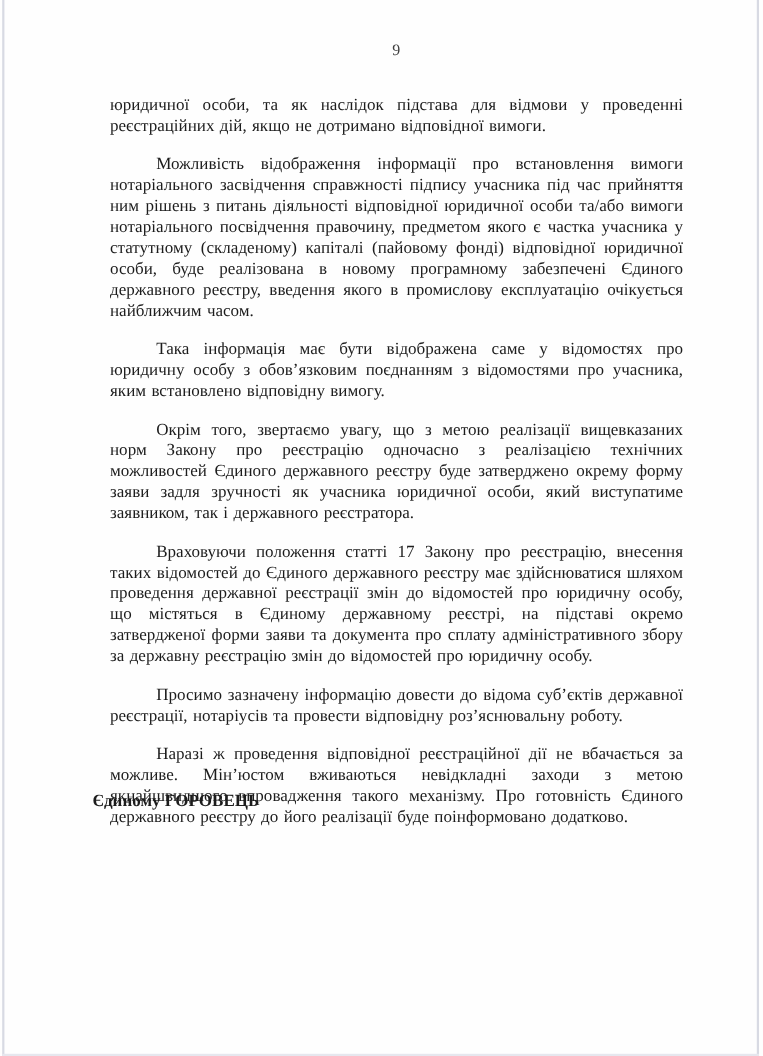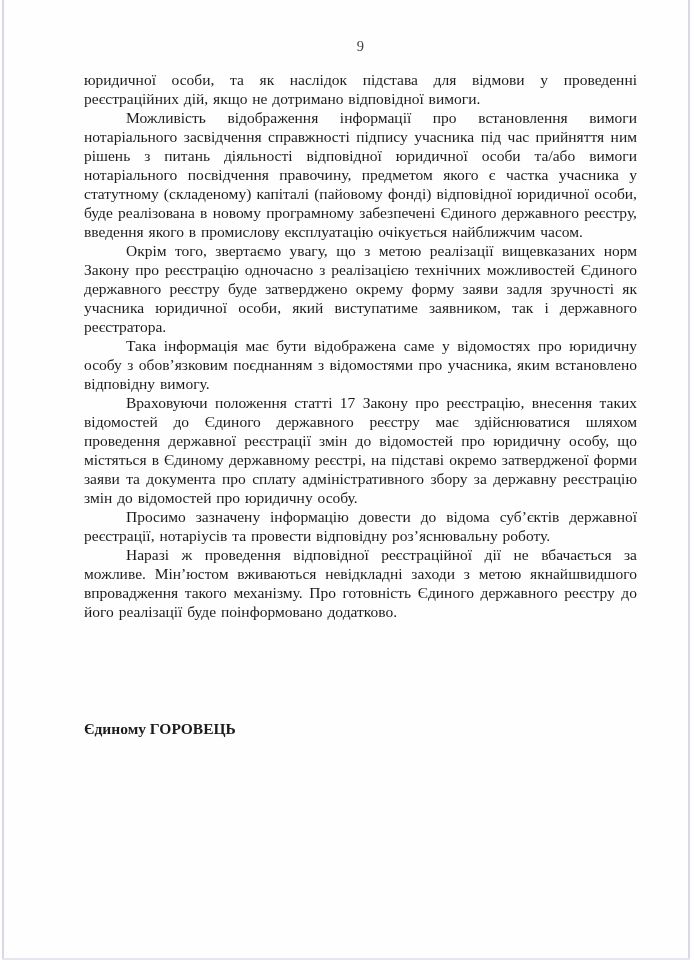--- a/index.html
+++ b/index.html
@@ -45,21 +45,21 @@
     color: #3f3f3f;
     letter-spacing: 0.5px;
   }
   .content {
     position: absolute;
     top: 70px;
     left: 84px;
     width: 553px;
   }
   .content p {
-    margin: 0;
+    margin: 16px;
     font-size: 15.5px;
     line-height: 19px;
     text-align: justify;
     text-indent: 42px;
     word-spacing: 1px;
     hyphens: none;
   }
   .content p.continuation {
     text-indent: 0;
   }
@@ -84,22 +84,22 @@
 
   <div class="edge-left"></div>
   <div class="edge-right"></div>
   <div class="edge-bottom"></div>
 
   <div class="page-number">9</div>
 
   <div class="content">
     <p class="continuation">юридичної особи, та як наслідок підстава для відмови у проведенні реєстраційних дій, якщо не дотримано відповідної вимоги.</p>
     <p>Можливість відображення інформації про встановлення вимоги нотаріального засвідчення справжності підпису учасника під час прийняття ним рішень з питань діяльності відповідної юридичної особи та/або вимоги нотаріального посвідчення правочину, предметом якого є частка учасника у статутному (складеному) капіталі (пайовому фонді) відповідної юридичної особи, буде реалізована в новому програмному забезпечені Єдиного державного реєстру, введення якого в промислову експлуатацію очікується найближчим часом.</p>
+    <p>Така інформація має бути відображена саме у відомостях про юридичну особу з обов’язковим поєднанням з відомостями про учасника, яким встановлено відповідну вимогу.</p>
     <p>Окрім того, звертаємо увагу, що з метою реалізації вищевказаних норм Закону про реєстрацію одночасно з реалізацією технічних можливостей Єдиного державного реєстру буде затверджено окрему форму заяви задля зручності як учасника юридичної особи, який виступатиме заявником, так і державного реєстратора.</p>
-    <p>Така інформація має бути відображена саме у відомостях про юридичну особу з обов’язковим поєднанням з відомостями про учасника, яким встановлено відповідну вимогу.</p>
     <p>Враховуючи положення статті 17 Закону про реєстрацію, внесення таких відомостей до Єдиного державного реєстру має здійснюватися шляхом проведення державної реєстрації змін до відомостей про юридичну особу, що містяться в Єдиному державному реєстрі, на підставі окремо затвердженої форми заяви та документа про сплату адміністративного збору за державну реєстрацію змін до відомостей про юридичну особу.</p>
     <p>Просимо зазначену інформацію довести до відома суб’єктів державної реєстрації, нотаріусів та провести відповідну роз’яснювальну роботу.</p>
     <p>Наразі ж проведення відповідної реєстраційної дії не вбачається за можливе. Мін’юстом вживаються невідкладні заходи з метою якнайшвидшого впровадження такого механізму. Про готовність Єдиного державного реєстру до його реалізації буде поінформовано додатково.</p>
   </div>
 
   <div class="signature">
     <span>Єдиному ГОРОВЕЦЬ</span>
   </div>
 
 </div>

